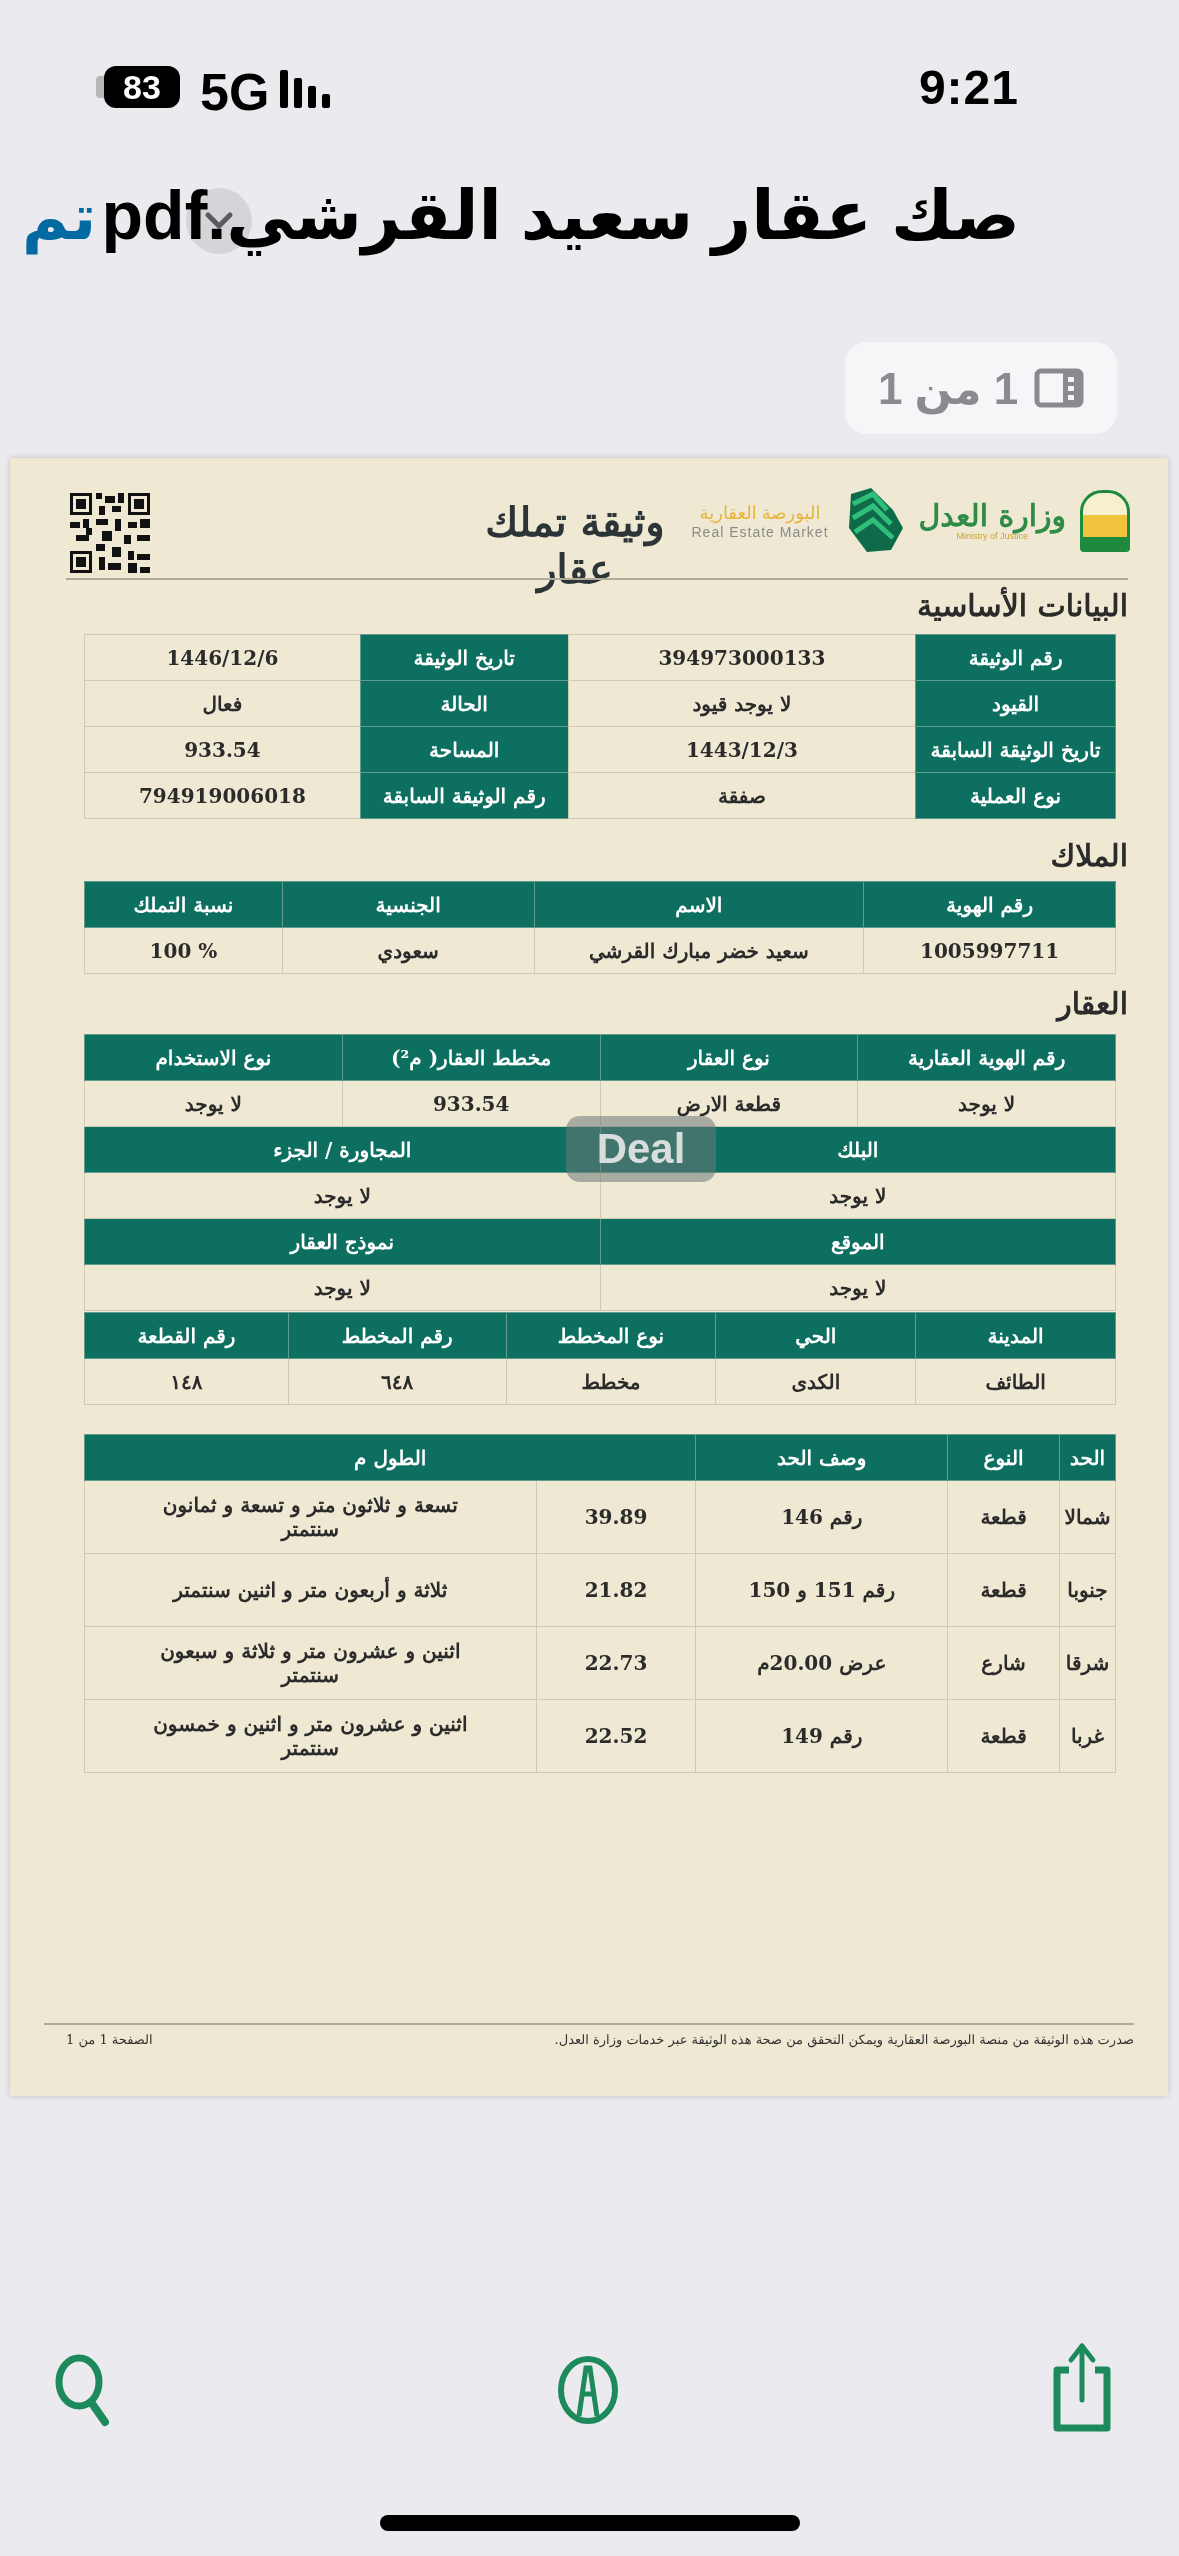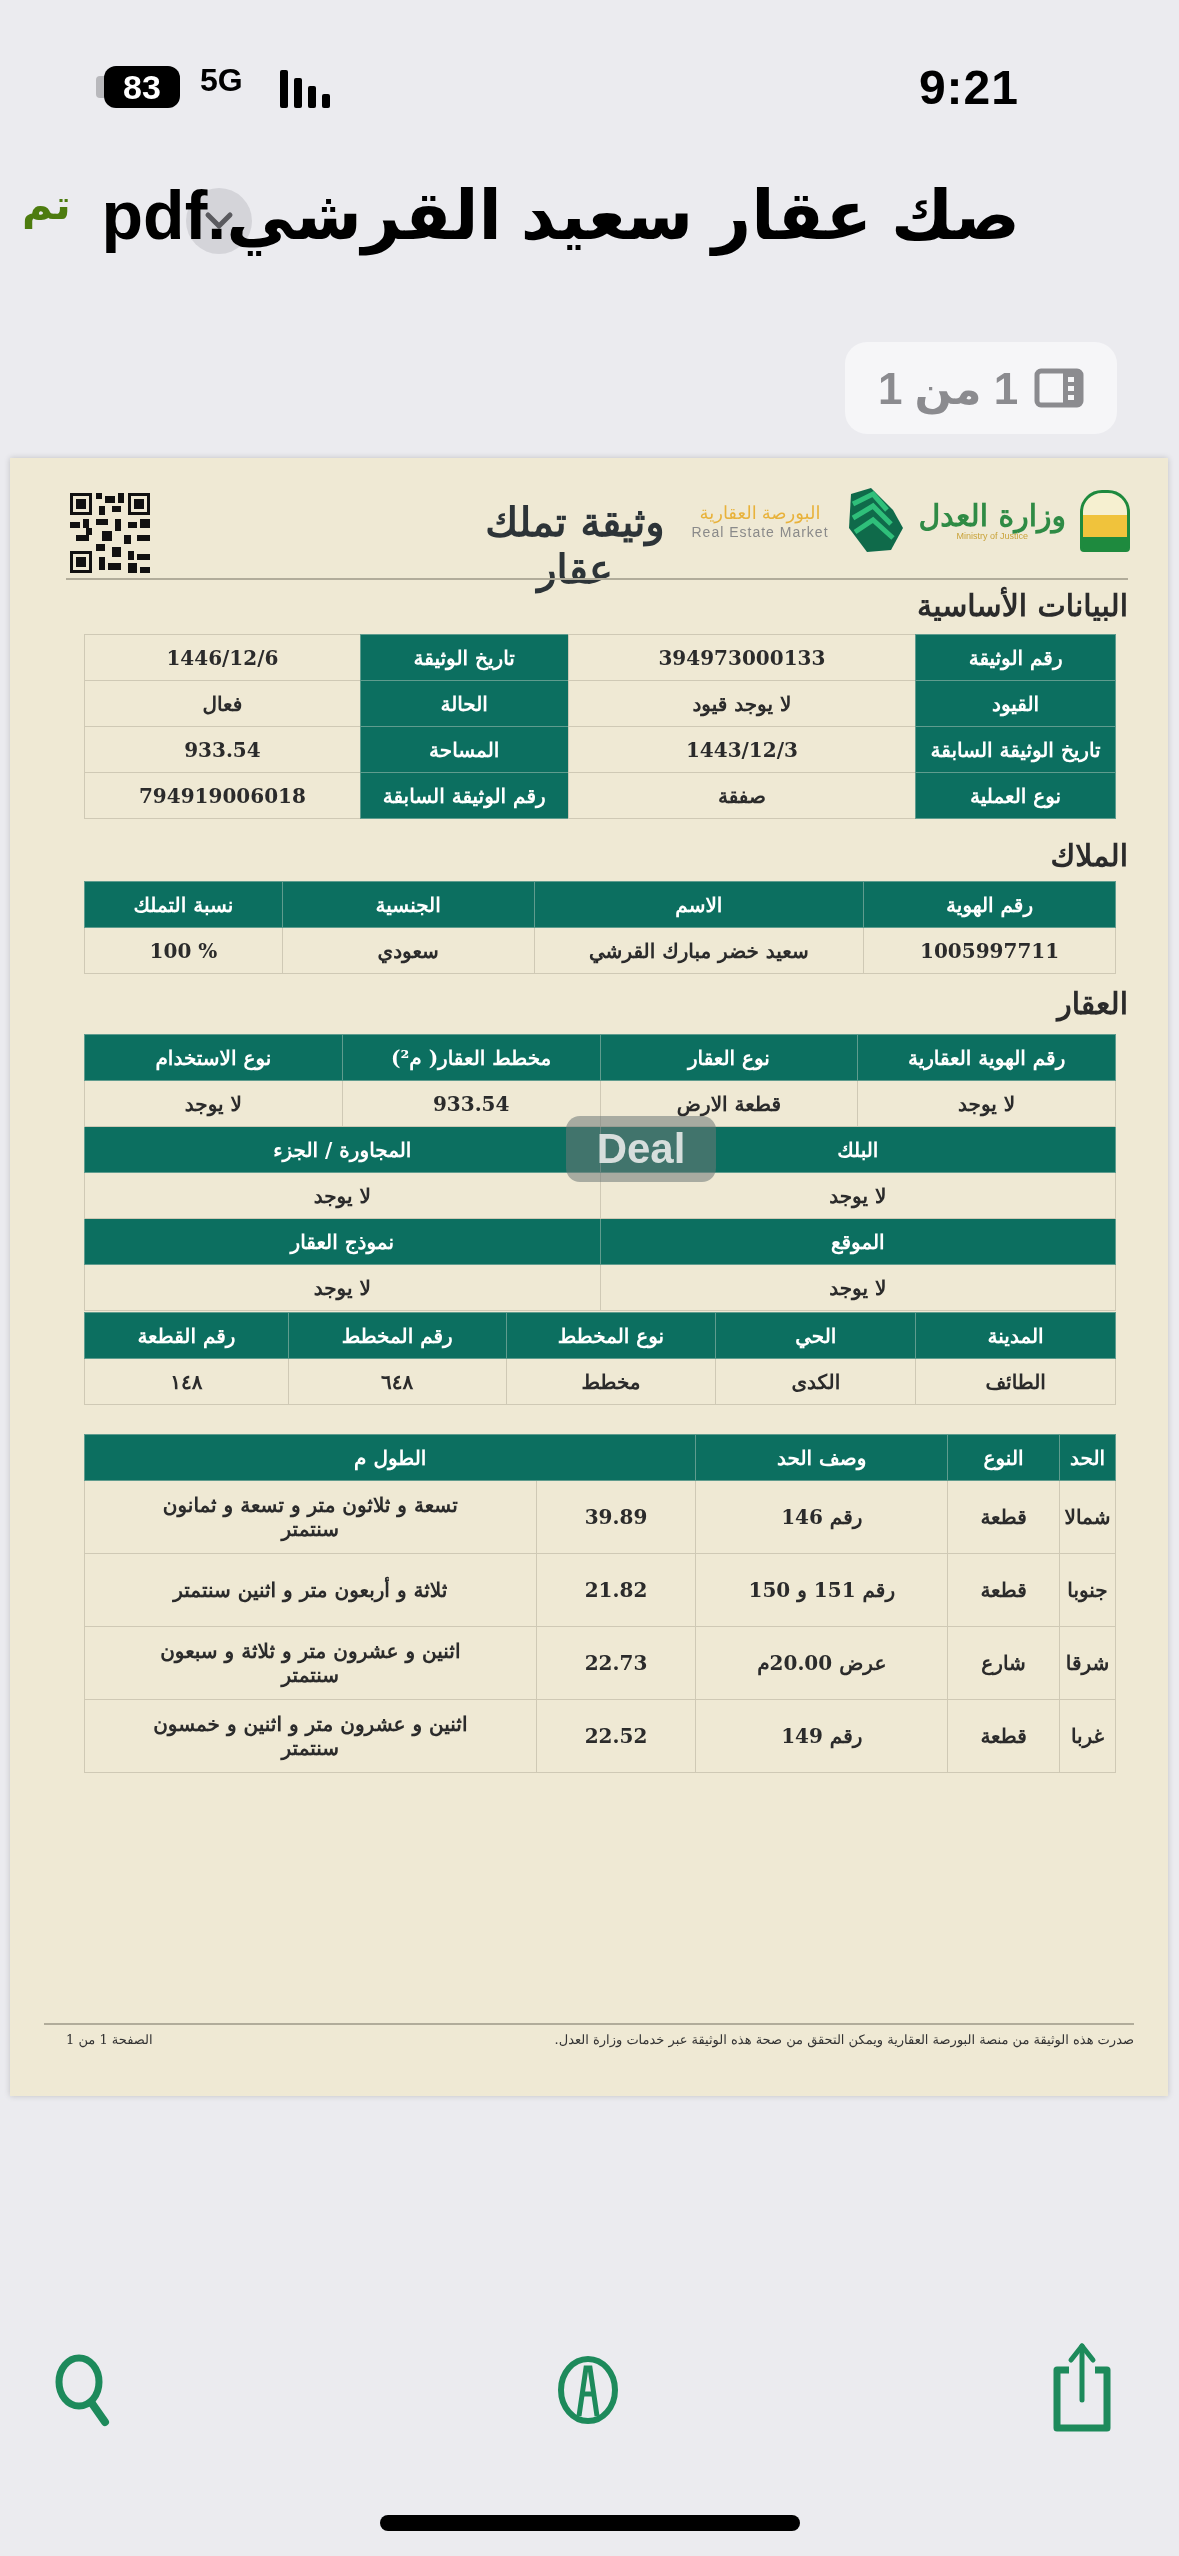--- a/index.html
+++ b/index.html
@@ -11,28 +11,28 @@
     color: #000;
   }
   
   .statusbar { position: absolute; top: 0; left: 0; width: 1179px; height: 160px; }
   .battery {
     position: absolute; left: 104px; top: 66px; width: 76px; height: 42px;
     background: #000; color: #fff; border-radius: 12px;
     font-weight: 700; font-size: 34px; line-height: 42px; text-align: center;
   }
   .battery-tip { position: absolute; left: 96px; top: 76px; width: 8px; height: 22px; background: #b8b8bc; border-radius: 4px 0 0 4px; }
-  .network { position: absolute; left: 200px; top: 62px; font-size: 32px; font-weight: 700; }
+  .network { position: absolute; left: 200px; top: 62px; font-size: 52px; font-weight: 700; }
   .signal { position: absolute; left: 280px; top: 68px; width: 60px; height: 40px; }
   .signal span { position: absolute; bottom: 0; width: 8px; background: #000; border-radius: 2px; }
   .clock { position: absolute; right: 160px; top: 60px; font-size: 48px; font-weight: 700; letter-spacing: 1px; }
 
   
   .navbar { position: absolute; top: 170px; left: 0; width: 1179px; height: 110px; }
-  .done-btn { position: absolute; left: 22px; top: 10px; font-size: 42px; font-weight: 700; color: #4d7c0f; }
+  .done-btn { position: absolute; left: 22px; top: 10px; font-size: 64px; font-weight: 700; color: #0369a1; }
   .chevron-btn {
     position: absolute; left: 186px; top: 18px; width: 66px; height: 66px; border-radius: 50%;
     background: #d4d4d9; display: flex; align-items: center; justify-content: center;
   }
   .doc-title {
     position: absolute; left: 276px; top: 6px; width: 744px; text-align: left;
     font-size: 68px; font-weight: 700; direction: rtl; white-space: nowrap;
   }
 
   

